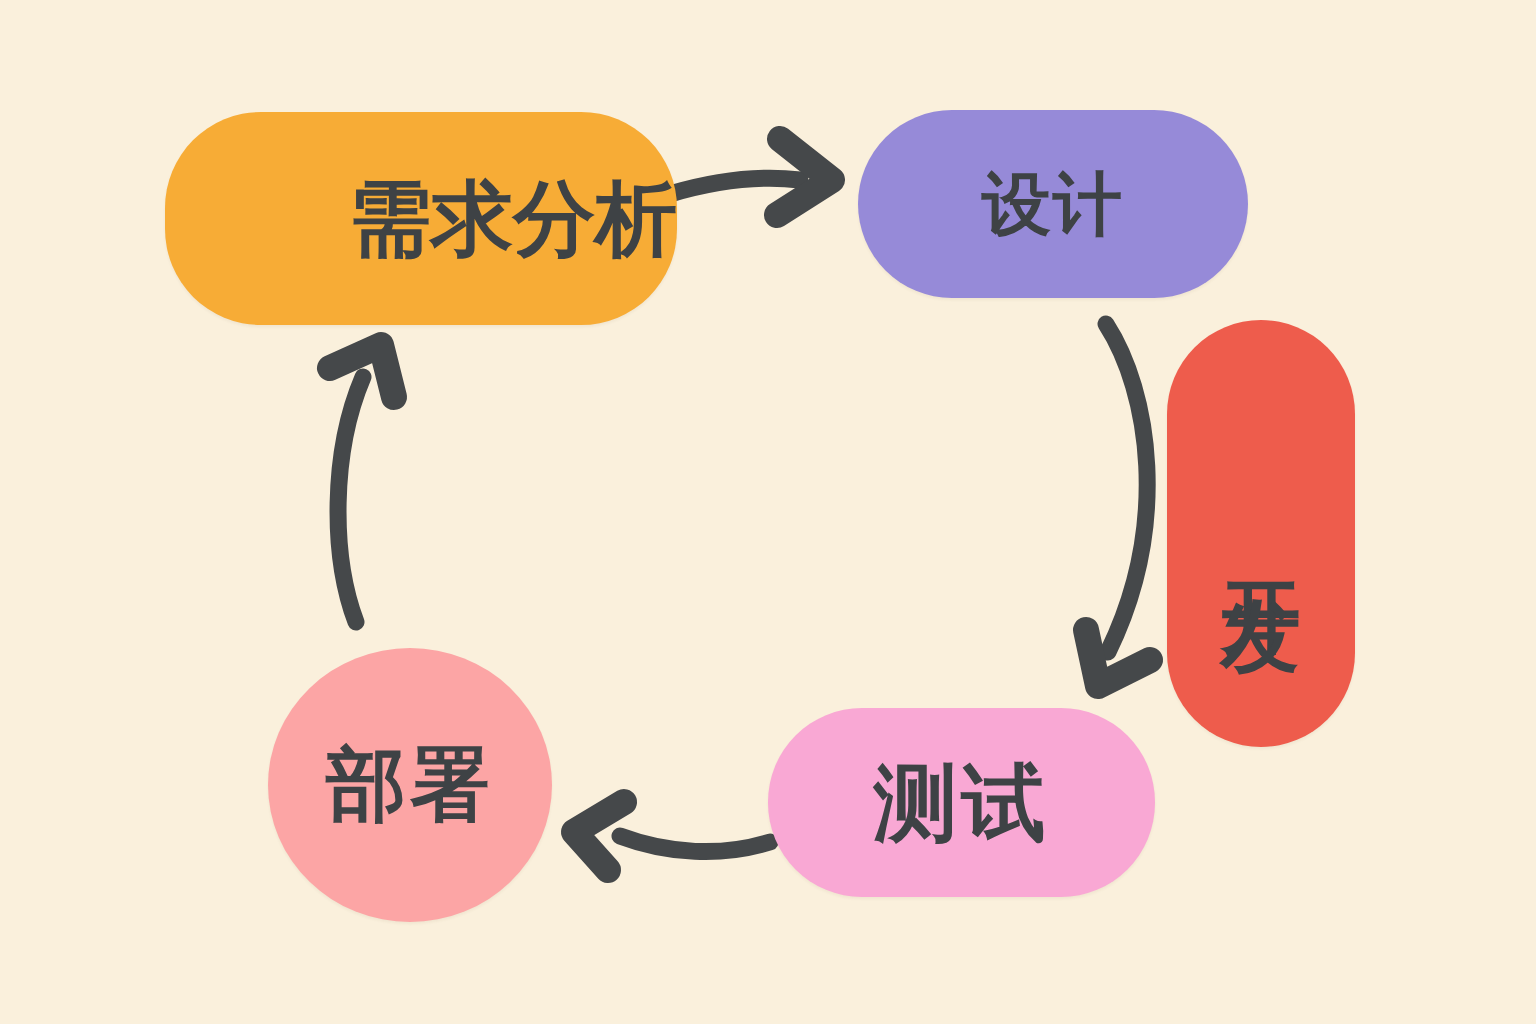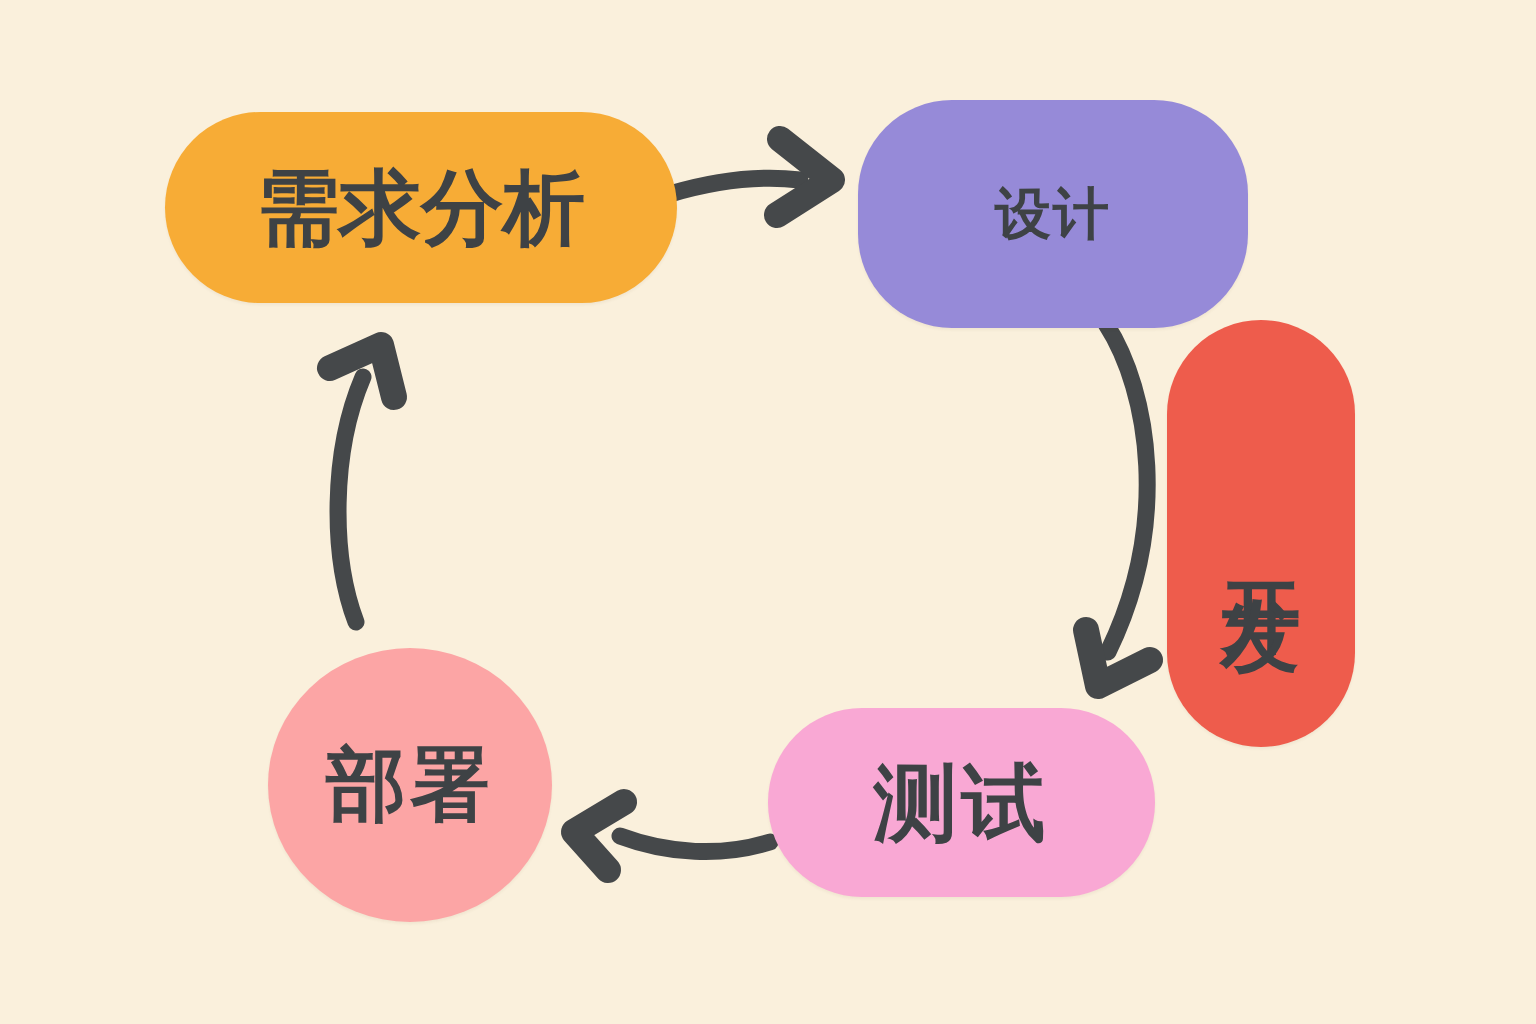--- a/index.html
+++ b/index.html
@@ -45,29 +45,30 @@
     font-weight: 900;
     line-height: 1;
     box-shadow: 0 2px 3px rgba(90, 70, 30, 0.06);
   }
   .node span {
     display: block;
     white-space: nowrap;
   }
   .node-requirements {
     left: 165px; top: 112px;
-    width: 512px; height: 191px;
+    width: 512px; height: 213px;
     border-radius: 96px;
     font-size: 82px;
+    justify-content: flex-end;
   }
   .node-design {
-    left: 858px; top: 100px;
-    width: 390px; height: 228px;
+    left: 858px; top: 110px;
+    width: 390px; height: 188px;
     border-radius: 94px;
-    font-size: 56px;
+    font-size: 69px;
     letter-spacing: 2px;
   }
   .node-development {
     left: 1167px; top: 320px;
     width: 188px; height: 427px;
     border-radius: 94px;
     font-size: 80px;
   }
   .node-development span {
     writing-mode: vertical-rl;

